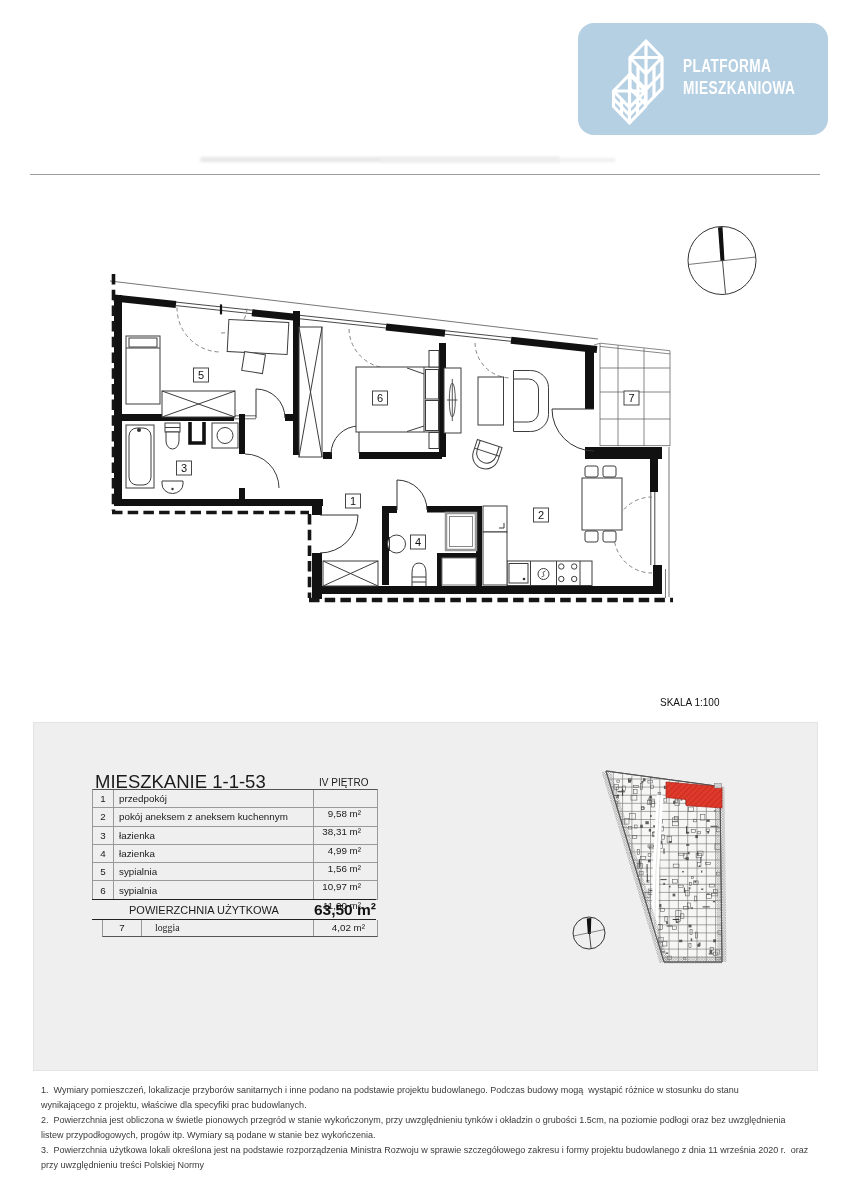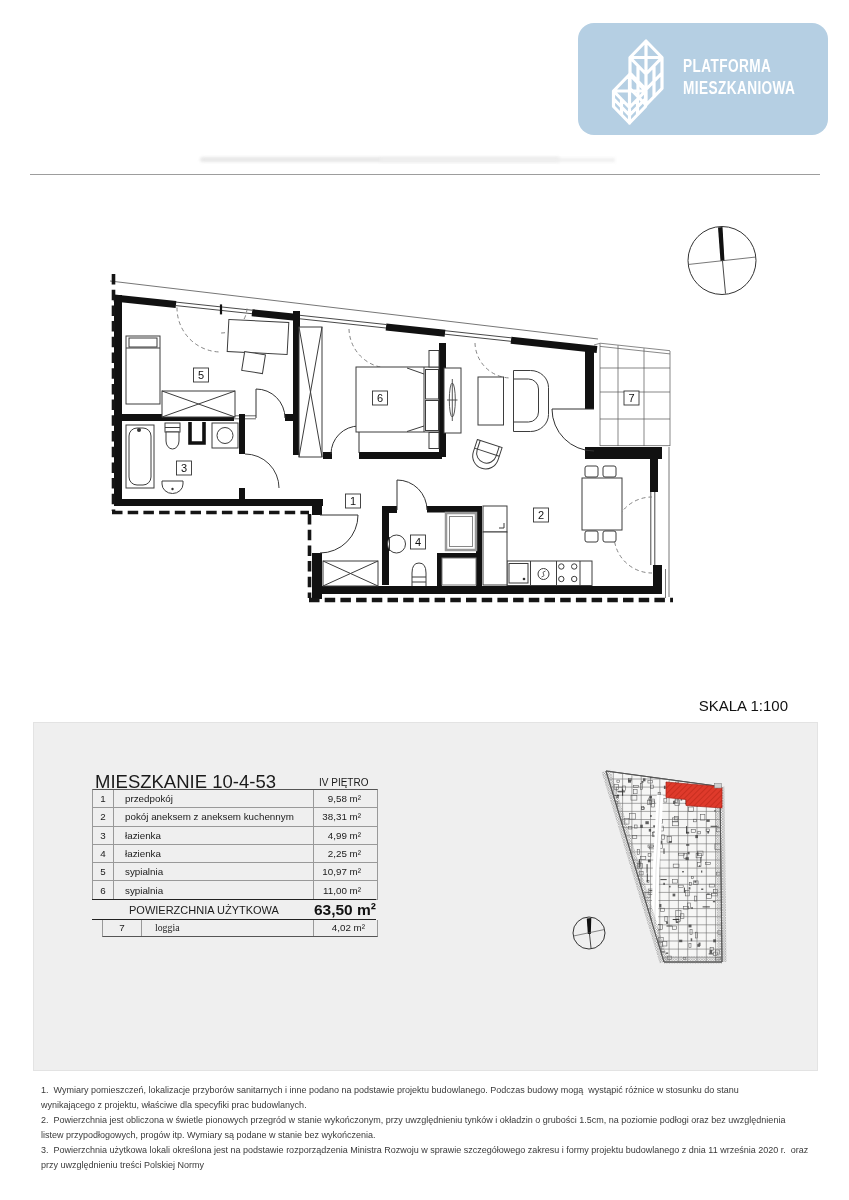--- a/index.html
+++ b/index.html
@@ -3,45 +3,45 @@
 <meta charset="utf-8">
 <style>
   html,body{margin:0;padding:0;}
   body{width:849px;height:1200px;background:#fff;font-family:"Liberation Sans",sans-serif;position:relative;overflow:hidden;}
   .abs{position:absolute;}
   #logo{left:578px;top:23px;width:250px;height:112px;background:#b5cfe3;border-radius:16px;}
   #logotext{left:683px;top:55px;color:#fff;font-size:17.5px;font-weight:bold;line-height:22px;letter-spacing:.5px;transform:scaleX(.78);transform-origin:0 0;white-space:nowrap;}
   #smudge{left:200px;top:157px;width:360px;height:5px;background:#e7e7e7;filter:blur(1.5px);border-radius:3px;}
   #smudge2{left:380px;top:158px;width:235px;height:4px;background:#efefef;filter:blur(1.5px);}
   #hr1{left:30px;top:174px;width:790px;height:0;border-top:1.6px solid #9d9d9d;}
-  #skala{left:660px;top:697px;width:128px;text-align:right;font-size:15px;color:#111;}
+  #skala{left:660px;top:697px;width:128px;font-size:10px;color:#111;}
   #panel{left:33px;top:722px;width:785px;height:349px;background:#efefef;border:1px solid #e3e3e3;box-sizing:border-box;}
   #title{left:95px;top:771px;font-size:18.5px;color:#1a1a1a;letter-spacing:0;}
   #pietro{left:319px;top:777px;font-size:10px;color:#1a1a1a;}
   .rownum{position:absolute;left:0;width:20px;text-align:center;}
   .rw{left:0;width:284px;height:18.3px;border-bottom:1px solid #999;box-sizing:border-box;}
   .rw span{top:3px;position:absolute;}
-  .rn{left:26px;margin-left:6px;}
-  .ra{left:220px;width:48px;text-align:right;}
+  .rn{left:26px;}
+  .ra{left:220px;width:48px;text-align:right;margin-top:15px;}
   #footer{left:41px;top:1083px;width:790px;font-size:9px;line-height:15px;color:#3a3a3a;}
 </style>
 </head>
 <body>
 <div id="logo" class="abs"></div>
 <svg class="abs" style="left:604px;top:32px;" width="68" height="96" viewBox="604 32 68 96">
     <path d="M629.5,74.5 L645.5,91.0 L629.5,107.5 L613.5,91.0 Z M613.5,91.0 L613.5,106.5 L629.5,123.0 L629.5,107.5 M645.5,91.0 L645.5,106.5 L629.5,123.0 M613.5,91.0 L645.5,91.0 M629.5,74.5 L629.5,107.5 M613.5,98.75 L629.5,115.25 L645.5,98.75 M621.5,99.25 L621.5,114.75 M637.5,99.25 L637.5,114.75" fill="none" stroke="#fff" stroke-width="3.2" stroke-linejoin="round" stroke-linecap="round"></path>
     <path d="M646,41 L662.0,57.5 L646,74.0 L630.0,57.5 Z M630.0,57.5 L630.0,88.5 L646,105.0 L646,74.0 M662.0,57.5 L662.0,88.5 L646,105.0 M630.0,57.5 L662.0,57.5 M646,41 L646,74.0 M630.0,73.0 L646,89.5 L662.0,73.0 M638.0,65.75 L638.0,96.75 M654.0,65.75 L654.0,96.75" fill="none" stroke="#fff" stroke-width="3.2" stroke-linejoin="round" stroke-linecap="round"></path>
   </svg>
 <div id="logotext" class="abs">PLATFORMA<br>MIESZKANIOWA</div>
 <div id="smudge" class="abs"></div>
 <div id="smudge2" class="abs"></div>
 <div id="hr1" class="abs"></div>
 <div id="skala" class="abs">SKALA 1:100</div>
 <div id="panel" class="abs"></div>
-<div id="title" class="abs">MIESZKANIE 10-4-53</div>
+<div id="title" class="abs">MIESZKANIE 1-1-53</div>
 <div id="pietro" class="abs">IV PIĘTRO</div>
 <div class="abs" id="tbl" style="left:92px;top:789px;width:284px;height:110px;border-top:1.5px solid #555;border-left:1px solid #999;border-right:1px solid #999;font-size:9.8px;color:#1a1a1a;">
   <div class="abs" style="left:20px;top:0;width:1px;height:110px;background:#999;"></div>
   <div class="abs" style="left:220px;top:0;width:1px;height:110px;background:#999;"></div>
   <div class="abs rw" style="top:0px;">
       <span class="rownum">1</span>
       <span class="rn">przedpokój</span>
       <span class="ra">9,58 m²</span>
     </div>
   <div class="abs rw" style="top:18.3px;">
@@ -50,21 +50,21 @@
       <span class="ra">38,31 m²</span>
     </div>
   <div class="abs rw" style="top:36.6px;">
       <span class="rownum">3</span>
       <span class="rn">łazienka</span>
       <span class="ra">4,99 m²</span>
     </div>
   <div class="abs rw" style="top:54.9px;">
       <span class="rownum">4</span>
       <span class="rn">łazienka</span>
-      <span class="ra">2,25 m²</span>
+      <span class="ra">1,56 m²</span>
     </div>
   <div class="abs rw" style="top:73.2px;">
       <span class="rownum">5</span>
       <span class="rn">sypialnia</span>
       <span class="ra">10,97 m²</span>
     </div>
   <div class="abs rw" style="top:91.5px;">
       <span class="rownum">6</span>
       <span class="rn">sypialnia</span>
       <span class="ra">11,00 m²</span>

